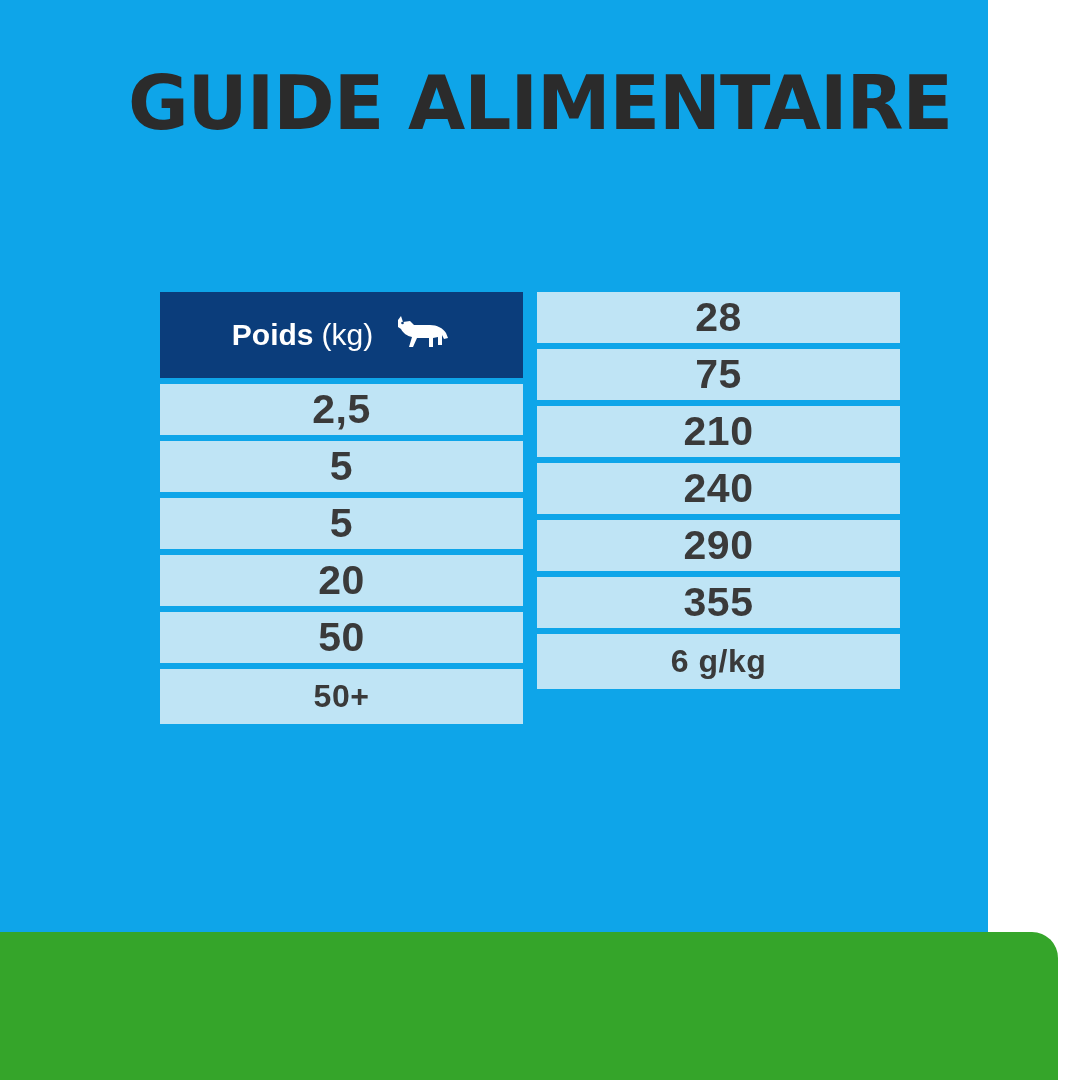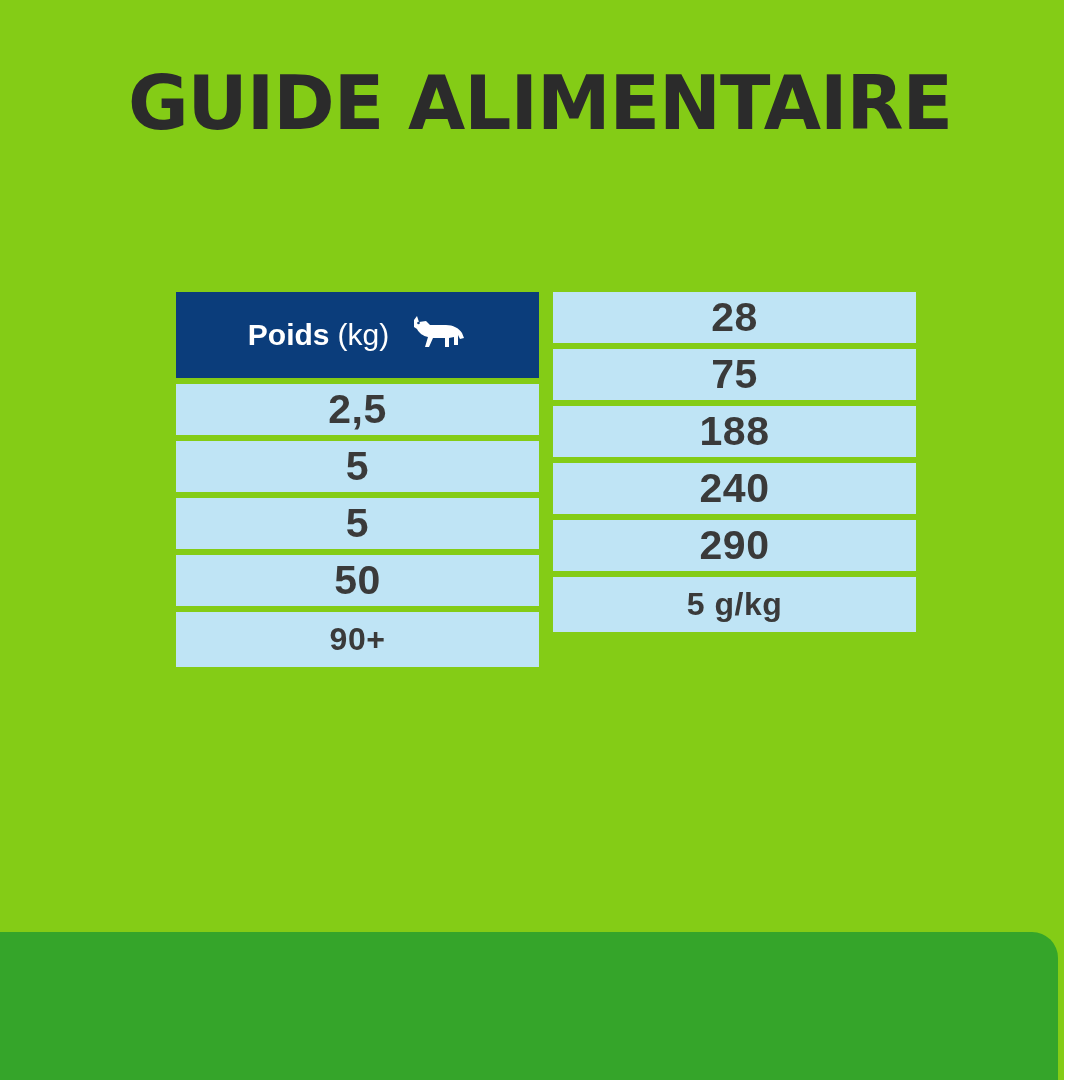--- a/index.html
+++ b/index.html
@@ -10,23 +10,23 @@
     width: 1080px;
     height: 1080px;
     background: #ffffff;
     font-family: "Liberation Sans", sans-serif;
     overflow: hidden;
     position: relative;
   }
 
   .page {
     position: relative;
-    width: 1064px;
+    width: 988px;
     height: 1080px;
-    background: #84cc16;
+    background: #0ea5e9;
     box-sizing: border-box;
   }
 
   
   .title {
     position: absolute;
     top: 58px;
     left: 0;
     width: 1080px;
     text-align: center;
@@ -36,21 +36,21 @@
     letter-spacing: -1px;
     color: #2b2b2b;
     font-family: "DejaVu Sans", sans-serif;
     white-space: nowrap;
   }
 
   
   .feeding-table {
     position: absolute;
     top: 292px;
-    left: 176px;
+    left: 160px;
     width: 740px;
     display: flex;
     gap: 14px;
   }
   .col {
     width: 363px;
     display: flex;
     flex-direction: column;
     gap: 6px;
   }
@@ -127,30 +127,32 @@
         <span class="head-icon">
           <svg width="60" height="42" viewBox="0 0 60 42" aria-hidden="true">
             <path fill="#ffffff" d="M8 6 L11 2 L13 8 L20 7 L24 11 L40 11 C47 11 53 14 56 19 L58 24 L54 25 L52 21 L52 31 L48 31 L48 23 L43 24 L43 33 L39 33 L39 24 L27 24 L23 33 L19 33 L22 23 C17 22 13 19 11 15 L8 13 Z"></path>
             <circle cx="12.5" cy="9" r="1.3" fill="#0b3d7b"></circle>
           </svg>
         </span>
       </div>
       <div class="cell">2,5</div>
       <div class="cell">5</div>
       <div class="cell">5</div>
+      <div class="cell">20</div>
       <div class="cell">50</div>
-      <div class="cell last">90+</div>
+      <div class="cell last">50+</div>
     </div>
 
     <div class="col">
       <div class="cell">28</div>
       <div class="cell">75</div>
-      <div class="cell">188</div>
+      <div class="cell">210</div>
       <div class="cell">240</div>
       <div class="cell">290</div>
-      <div class="cell last">5 g/kg</div>
+      <div class="cell">355</div>
+      <div class="cell last">6 g/kg</div>
     </div>
 
   </div>
 
   <div class="green-band"></div>
 
 </div>
 
 </body></html>

